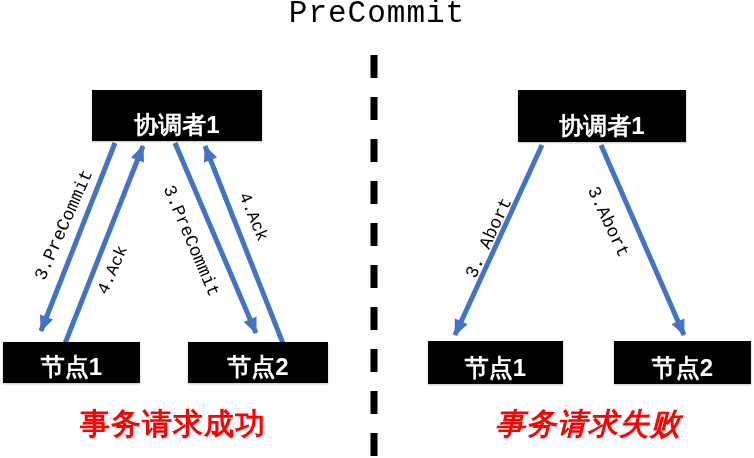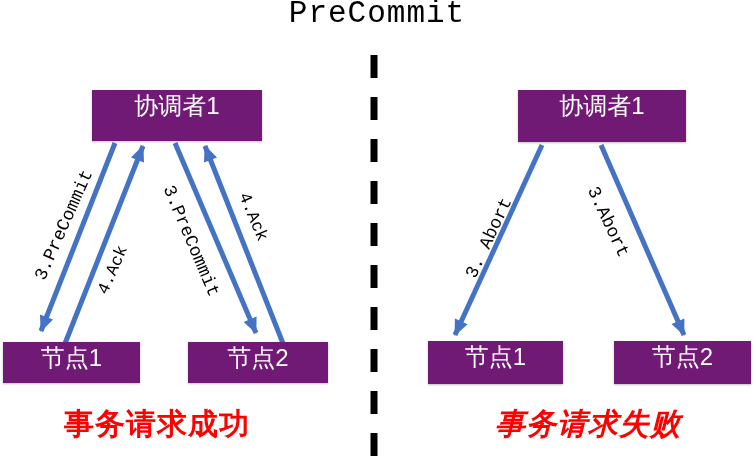--- a/index.html
+++ b/index.html
@@ -14,25 +14,25 @@
   .title{
     position:absolute;left:0;right:0;top:-4px;
     text-align:center;
     font-family:"Liberation Mono",monospace;
     font-size:31px;font-weight:500;color:#000;
     letter-spacing:1px;
   }
   svg.layer{position:absolute;left:0;top:0;}
   .box{
     position:absolute;
-    background:#701a75;
+    background:#000000;
     color:#ffffff;
-    font-weight:normal;
+    font-weight:bold;
     font-size:24px;
-    display:flex;align-items:flex-start;justify-content:center;
+    display:flex;align-items:flex-end;justify-content:center;
     font-family:"Liberation Sans",sans-serif;
     box-shadow:0 1px 2px rgba(0,0,0,0.25);
   }
   .coord-left {left:92px;  top:90px;  width:170px; height:51px;}
   .coord-right{left:518px; top:90px;  width:168px; height:52px;}
   .node-l1{left:3px;   top:342px; width:137px; height:41px;}
   .node-l2{left:188px; top:342px; width:140px; height:41px;}
   .node-r1{left:428px; top:341px; width:135px; height:43px;}
   .node-r2{left:614px; top:341px; width:137px; height:43px;}
   .alabel{
@@ -48,21 +48,21 @@
   .lab-r1{left:489px; top:238px; transform:translate(-50%,-50%) rotate(-65deg);}
   .lab-r2{left:608px; top:222px; transform:translate(-50%,-50%) rotate(65deg);}
   .caption{
     position:absolute;top:404px;
     transform:translateX(-50%);
     color:#FE0000;font-weight:bold;
     font-size:30px;letter-spacing:1px;
     font-family:"Liberation Serif",serif;
     white-space:nowrap;
   }
-  .cap-left{left:157px;font-family:Liberation Serif, serif;}
+  .cap-left{left:173px;font-family:Liberation Serif, serif;}
   .cap-right{left:588px;font-style:italic;}
 </style>
 </head>
 <body>
 
 <div id="canvas">
 
   <svg class="layer" width="754" height="458" viewBox="0 0 754 458">
     <defs>
       <marker id="ah" markerUnits="userSpaceOnUse" markerWidth="18" markerHeight="16" refX="16" refY="8" orient="auto">

